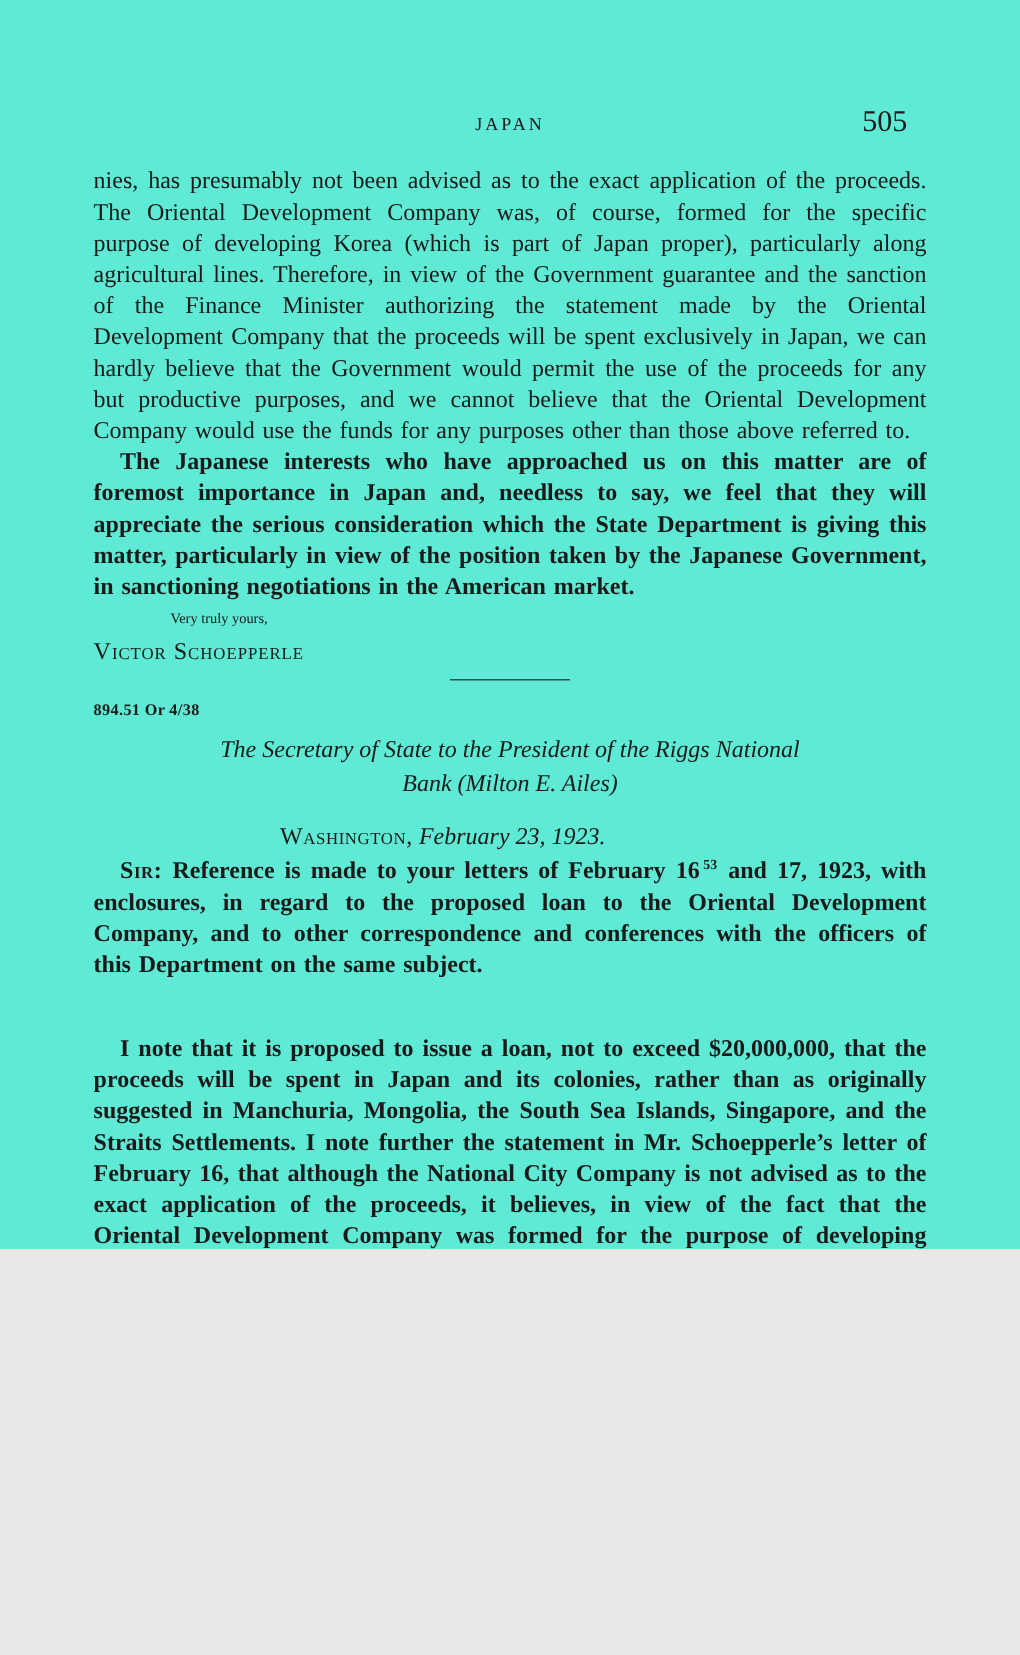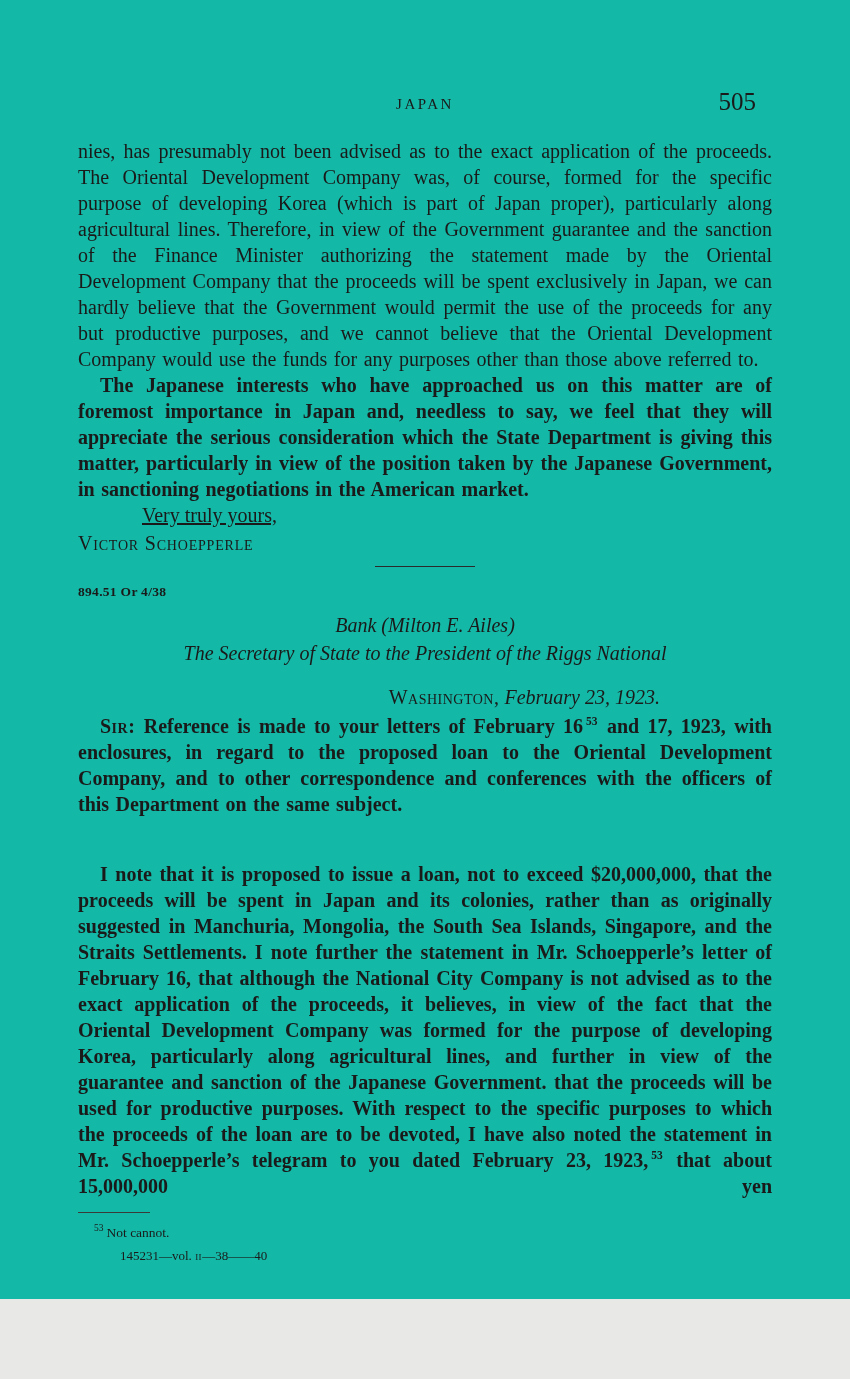--- a/index.html
+++ b/index.html
@@ -1,21 +1,21 @@
 <!DOCTYPE html>
 <html><head>
 <meta charset="utf-8">
 <style>
   * { box-sizing: border-box; }
   html, body { margin: 0; padding: 0; background: #e8e8e6; }
   .page {
     position: relative;
     width: 850px;
-    height: 1299px;
-    background: #14b8a6;
+    height: 1041px;
+    background: #5eead4;
     font-family: "Liberation Serif", "DejaVu Serif", serif;
     color: #1a1a1a;
     overflow: hidden;
     margin: 0 auto;
   }
   .content {
     position: absolute;
     left: 78px;
     top: 88px;
     width: 694px;
@@ -32,42 +32,42 @@
     margin: 0;
     font-size: 20px;
     line-height: 26px;
     text-align: justify;
     word-spacing: 1.5px;
   }
   p.indent { text-indent: 22px; font-weight: bold; }
   p.cont-last { text-align-last: justify; margin-top: 44px; }
   .closing {
     margin: 0 0 0 64px;
-    font-size: 20px; line-height: 27px; text-decoration: underline;
+    font-size: 12px; line-height: 27px;
   }
   .signature {
     text-align: left; padding-right: 30px;
     font-variant: small-caps; letter-spacing: 0.8px;
     font-size: 20px; line-height: 28px;
   }
   .sigrule {
     width: 100px; border: 0; border-top: 1.6px solid #2b2b2b;
     margin: 9px auto 0 auto;
   }
   .fileno {
     margin-top: 17px;
     font-size: 13.5px; font-weight: bold; letter-spacing: 0.3px;
   }
   .docheading {
     margin-top: 11px; text-align: center;
     font-style: italic; font-size: 20px; line-height: 28px;
   }
   .dateline {
     margin-top: 17px; margin-bottom: 3px;
-    text-align: right; padding-right: 112px;
+    text-align: center; padding-right: 112px;
     font-size: 20px; line-height: 26px;
   }
   .sc { font-variant: small-caps; letter-spacing: 0.5px; }
   .dateline .date { font-style: italic; }
   sup.note {
     font-size: 11.5px; line-height: 0; vertical-align: super;
     margin-left: 3px; margin-right: 1px;
   }
   .footnote-rule {
     width: 72px; border: 0; border-top: 1px solid #3a3a3a;
@@ -94,22 +94,22 @@
 
     <p class="closing">Very truly yours,</p>
 
     <div class="signature">Victor Schoepperle</div>
 
     <hr class="sigrule">
 
     <div class="fileno">894.51 Or 4/38</div>
 
     <div class="docheading">
+      <div>The Secretary of State to the President of the Riggs National</div>
       <div>Bank (Milton E. Ailes)</div>
-      <div>The Secretary of State to the President of the Riggs National</div>
     </div>
 
     <div class="dateline">
       <span class="sc">Washington,</span><span class="date"> February 23, 1923.</span>
     </div>
 
     <p class="body indent"><span class="sc">Sir:</span><span> Reference is made to your letters of February 16</span><sup class="note">53</sup><span> and 17, 1923, with enclosures, in regard to the proposed loan to the Oriental Development Company, and to other correspondence and conferences with the officers of this Department on the same subject.</span></p>
 
     <p class="body indent cont-last"><span>I note that it is proposed to issue a loan, not to exceed $20,000,000, that the proceeds will be spent in Japan and its colonies, rather than as originally suggested in Manchuria, Mongolia, the South Sea Islands, Singapore, and the Straits Settlements. I note further the statement in Mr. Schoepperle’s letter of February 16, that although the National City Company is not advised as to the exact application of the proceeds, it believes, in view of the fact that the Oriental Development Company was formed for the purpose of developing Korea, particularly along agricultural lines, and further in view of the guarantee and sanction of the Japanese Government. that the proceeds will be used for productive purposes. With respect to the specific purposes to which the proceeds of the loan are to be devoted, I have also noted the statement in Mr. Schoepperle’s telegram to you dated February 23, 1923,</span><sup class="note">53</sup><span> that about 15,000,000 yen</span></p>
 

